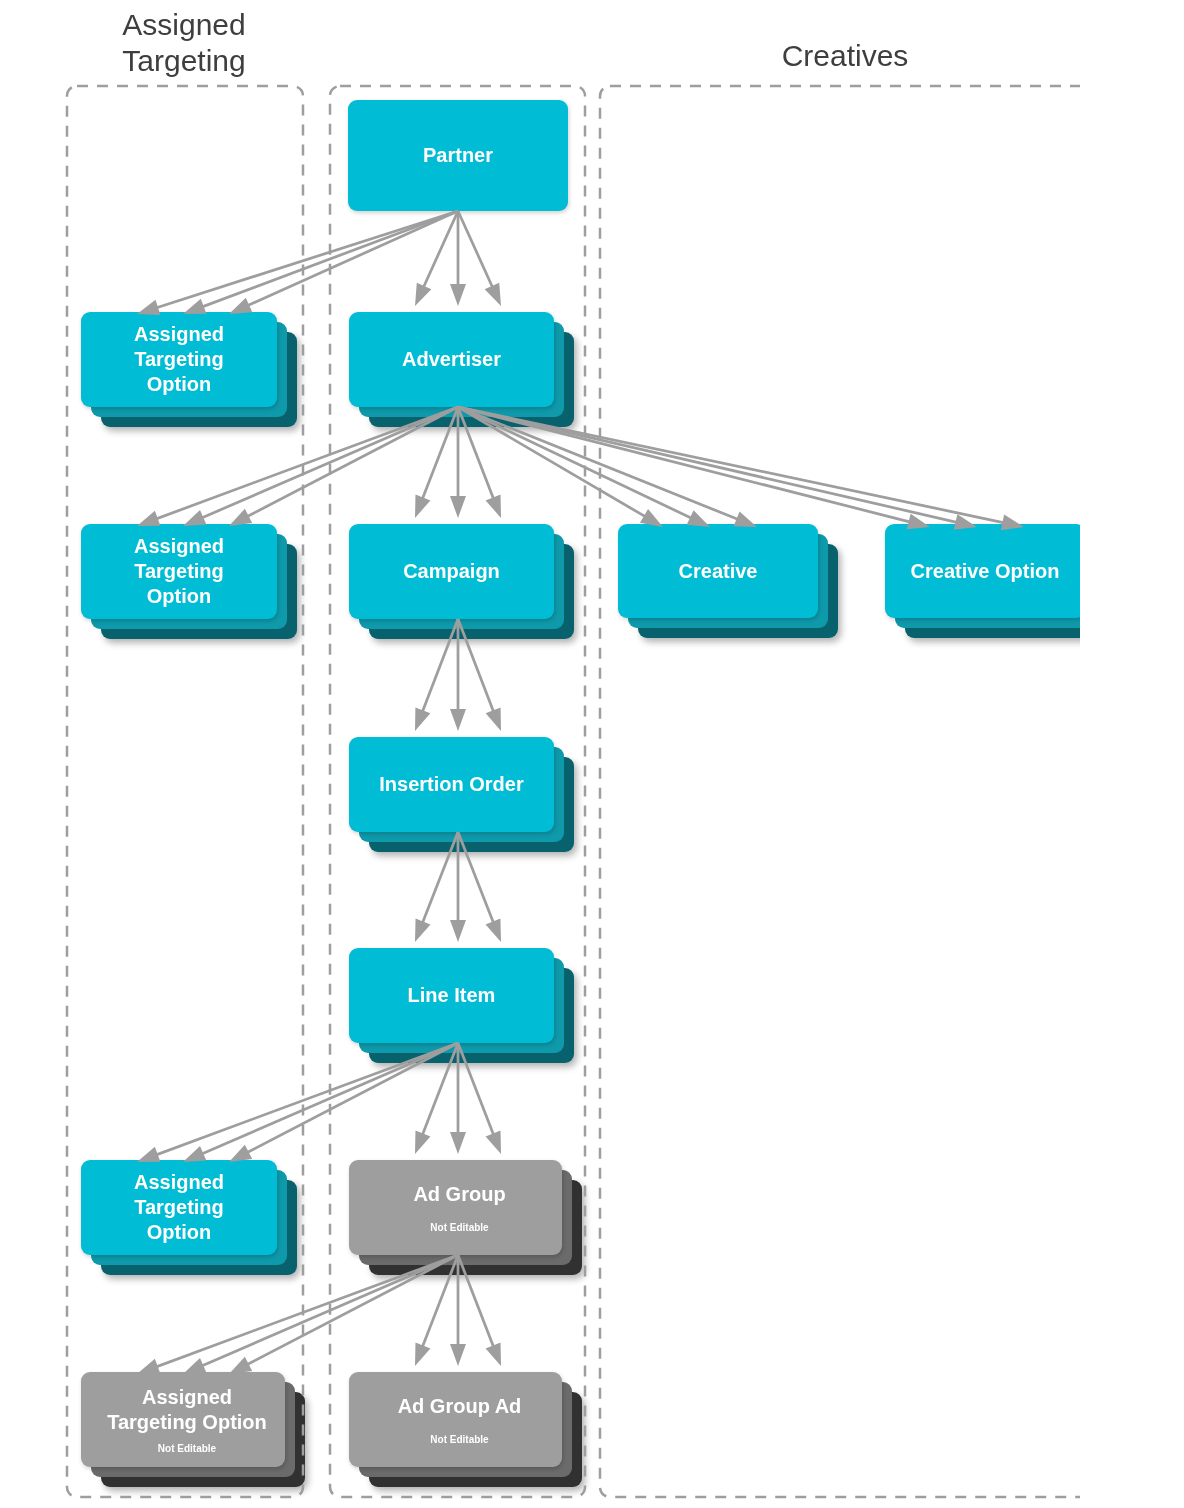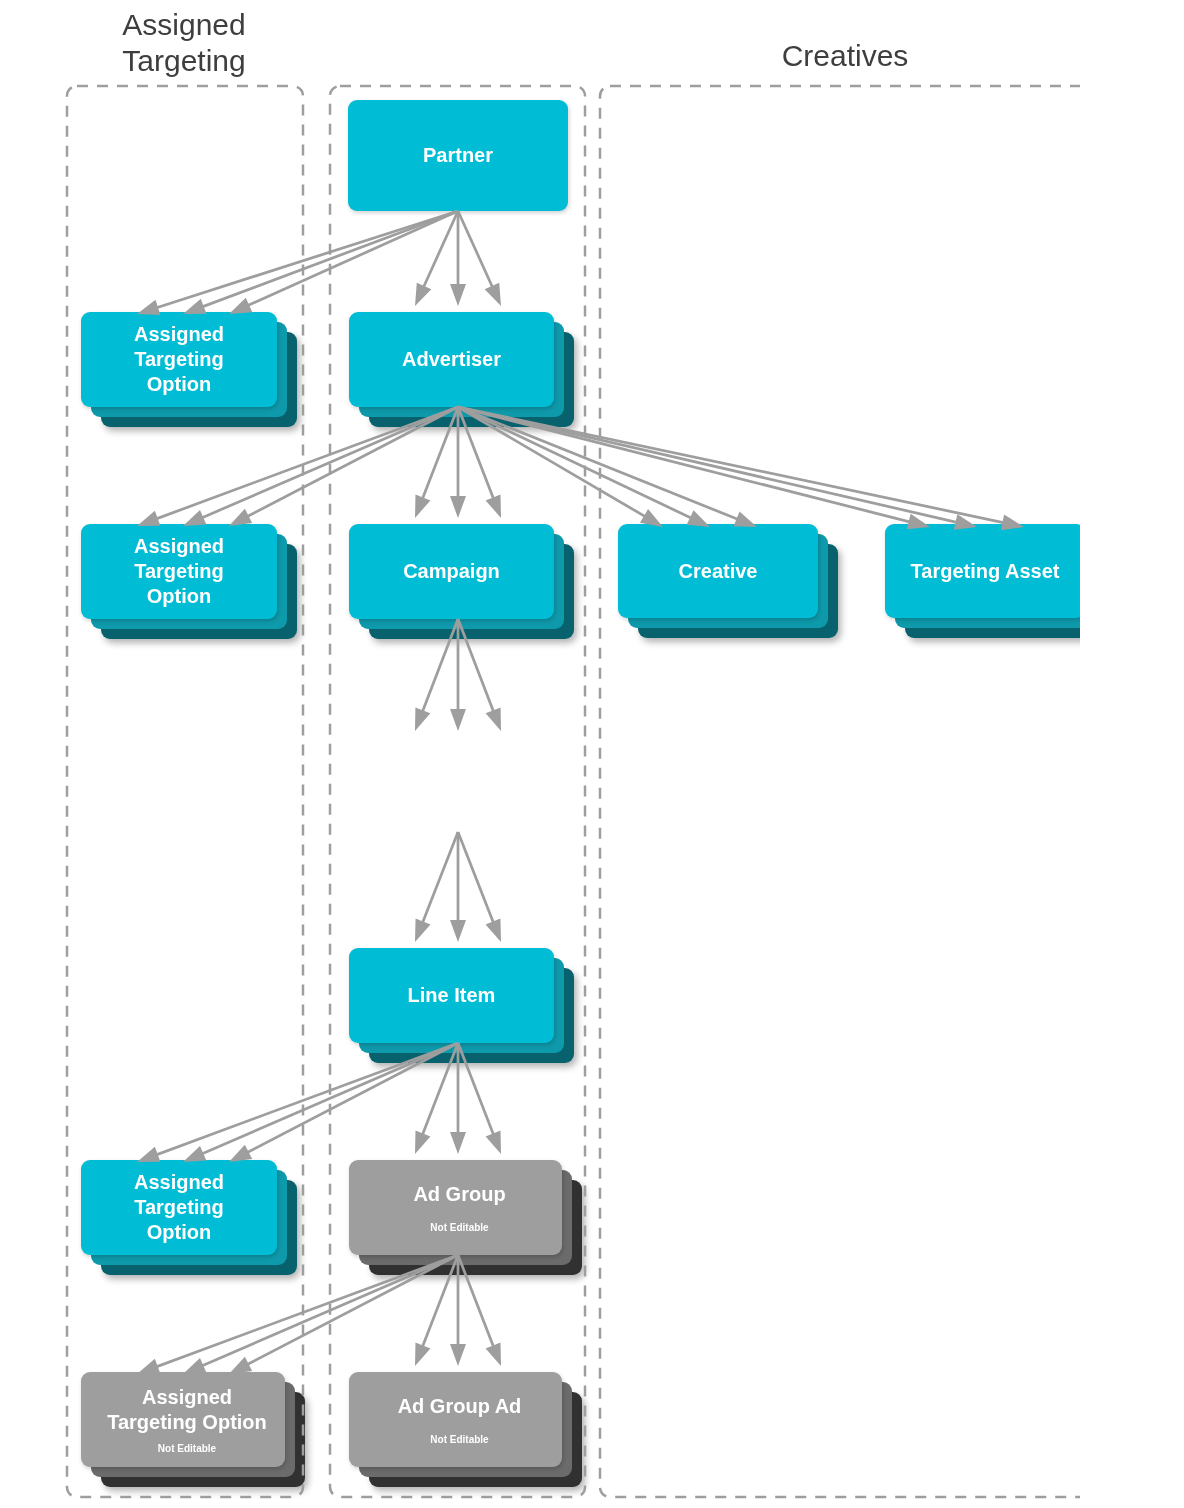--- a/index.html
+++ b/index.html
@@ -70,23 +70,26 @@
 
   <div class="node teal stack" style="left:349px; top:524px; width:205px; height:95px">
     <div class="label">Campaign</div>
   </div>
 
   <div class="node teal stack" style="left:618px; top:524px; width:200px; height:94px">
     <div class="label">Creative</div>
   </div>
 
   <div class="node teal stack" style="left:885px; top:524px; width:200px; height:94px">
-    <div class="label">Targeting Asset</div>
-  </div>
-
+    <div class="label">Creative Option</div>
+  </div>
+
+  <div class="node teal stack" style="left:349px; top:737px; width:205px; height:95px">
+    <div class="label">Insertion Order</div>
+  </div>
 
   <div class="node teal stack" style="left:349px; top:948px; width:205px; height:95px">
     <div class="label">Line Item</div>
   </div>
 
   <div class="node teal stack" style="left:81px; top:1160px; width:196px; height:95px">
     <div class="label">Assigned
 Targeting
 Option</div>
   </div>

